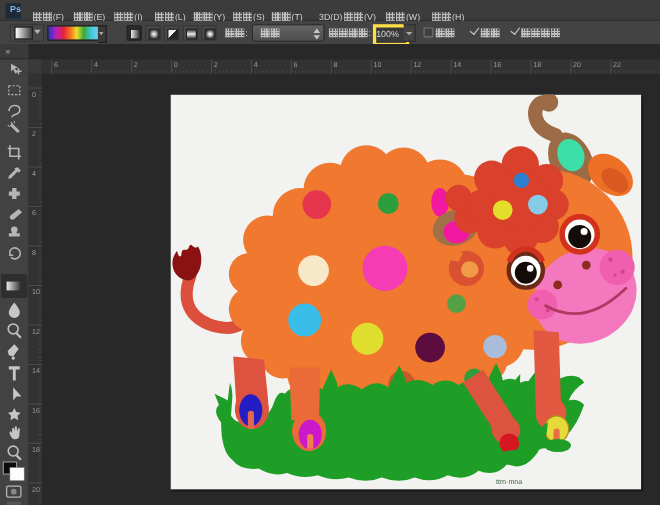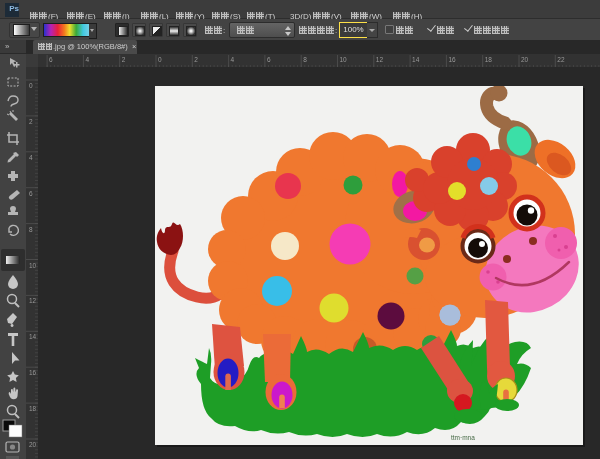--- a/index.html
+++ b/index.html
@@ -28,22 +28,22 @@
 #rbdrop{left:89px;top:4px;width:7px;height:14px;background:#3a3a3a;border:1px solid #1d1d1d;border-left:none;}
 #rbdrop:after{content:"";position:absolute;left:1px;top:5px;border-left:2.5px solid transparent;border-right:2.5px solid transparent;border-top:3px solid #aaa;}
 .gtb{top:4px;width:12px;height:12px;background:#4a4a4a;border:1px solid #363636;border-radius:1px;}
 .gtb.sel{background:#2c2c2c;border-color:#222;}
 .gtico{position:absolute;left:1.5px;top:1.5px;width:8px;height:8px;border:1px solid #222;}
 .lbl{top:7px;font-size:8px;color:#cccccc;white-space:nowrap;}
 #modedd{left:229px;top:3px;width:64px;height:14px;background:linear-gradient(#646464,#4e4e4e);
   border:1px solid #2c2c2c;border-radius:2px;}
 #modedd .spin{position:absolute;right:3px;top:3px;width:0;height:0;border-left:3px solid transparent;border-right:3px solid transparent;border-bottom:4px solid #c8c8c8;}
 #modedd .spin:after{content:"";position:absolute;left:-3px;top:6px;width:0;height:0;border-left:3px solid transparent;border-right:3px solid transparent;border-top:4px solid #c8c8c8;}
-#opval{left:339px;top:3px;width:27px;height:14px;background:#3a3a3a;border:1px solid #fde047;
-  color:#ddd;font-size:8px;text-align:center;line-height:14px;}
+#opval{left:339px;top:3px;width:27px;height:14px;background:#3a3a3a;border:3px solid #fde047;
+  color:#ddd;font-size:8px;text-align:left;line-height:14px;}
 #opdrop{left:367px;top:3px;width:10px;height:14px;background:#444;border:1px solid #2c2c2c;border-left:none;}
 #opdrop:after{content:"";position:absolute;left:2px;top:6px;border-left:3px solid transparent;border-right:3px solid transparent;border-top:3.5px solid #aaa;}
 .cb{top:6px;width:7px;height:7px;background:#3f3f3f;border:1px solid #777;border-radius:1px;}
 .chk{top:4px;width:3.5px;height:7px;border-right:1.6px solid #cfcfcf;border-bottom:1.6px solid #cfcfcf;transform:rotate(38deg);}
 
 #tabbar{left:0;top:40px;width:600px;height:14px;background:#282828;}
 #tbtop{left:0;top:40px;width:26px;height:14px;background:#3a3a3a;border-bottom:1px solid #2a2a2a;
   color:#bbb;font-size:8px;line-height:13px;padding-left:5px;box-sizing:border-box;}
 #doctab{left:33px;top:40px;width:104px;height:14px;background:#4a4a4a;border-radius:2px 2px 0 0;
   color:#cdcdcd;font-size:7.5px;line-height:14px;padding-left:5px;box-sizing:border-box;white-space:nowrap;}
@@ -106,21 +106,20 @@
     <div class="abs cb" style="left:385px"></div>
     <div class="abs lbl" style="left:396px"><span class="zh"></span><span class="zh"></span></div>
     <div class="abs chk" style="left:429px"></div>
     <div class="abs lbl" style="left:437px"><span class="zh"></span><span class="zh"></span></div>
     <div class="abs chk" style="left:466px"></div>
     <div class="abs lbl" style="left:474px"><span class="zh"></span><span class="zh"></span><span class="zh"></span><span class="zh"></span></div>
   </div>
 
   <div class="abs" id="tabbar"></div>
   <div class="abs" id="tbtop">»</div>
-  <div class="abs" id="doctab"><span class="zh s"></span><span class="zh s"></span>.jpg @ 100%(RGB/8#)&nbsp;&nbsp;×</div>
 
   <div class="abs" id="toolbar">
     <svg width="26" height="405" viewBox="0 0 26 405">
 
       <g fill="#bfbfbf" stroke="none" opacity="0.92">
 
         <path d="M10,4 l0,7 l2,-2 l2,4 l1.5,-1 l-2,-4 l3,-0.5 z"></path>
         <path d="M17,9 h2 v-2 h1.5 v2 h2 v1.5 h-2 v2 h-1.5 v-2 h-2 z" transform="translate(-3,1)"></path>
 
         <g stroke="#bfbfbf" stroke-dasharray="2 1.4" fill="none">

